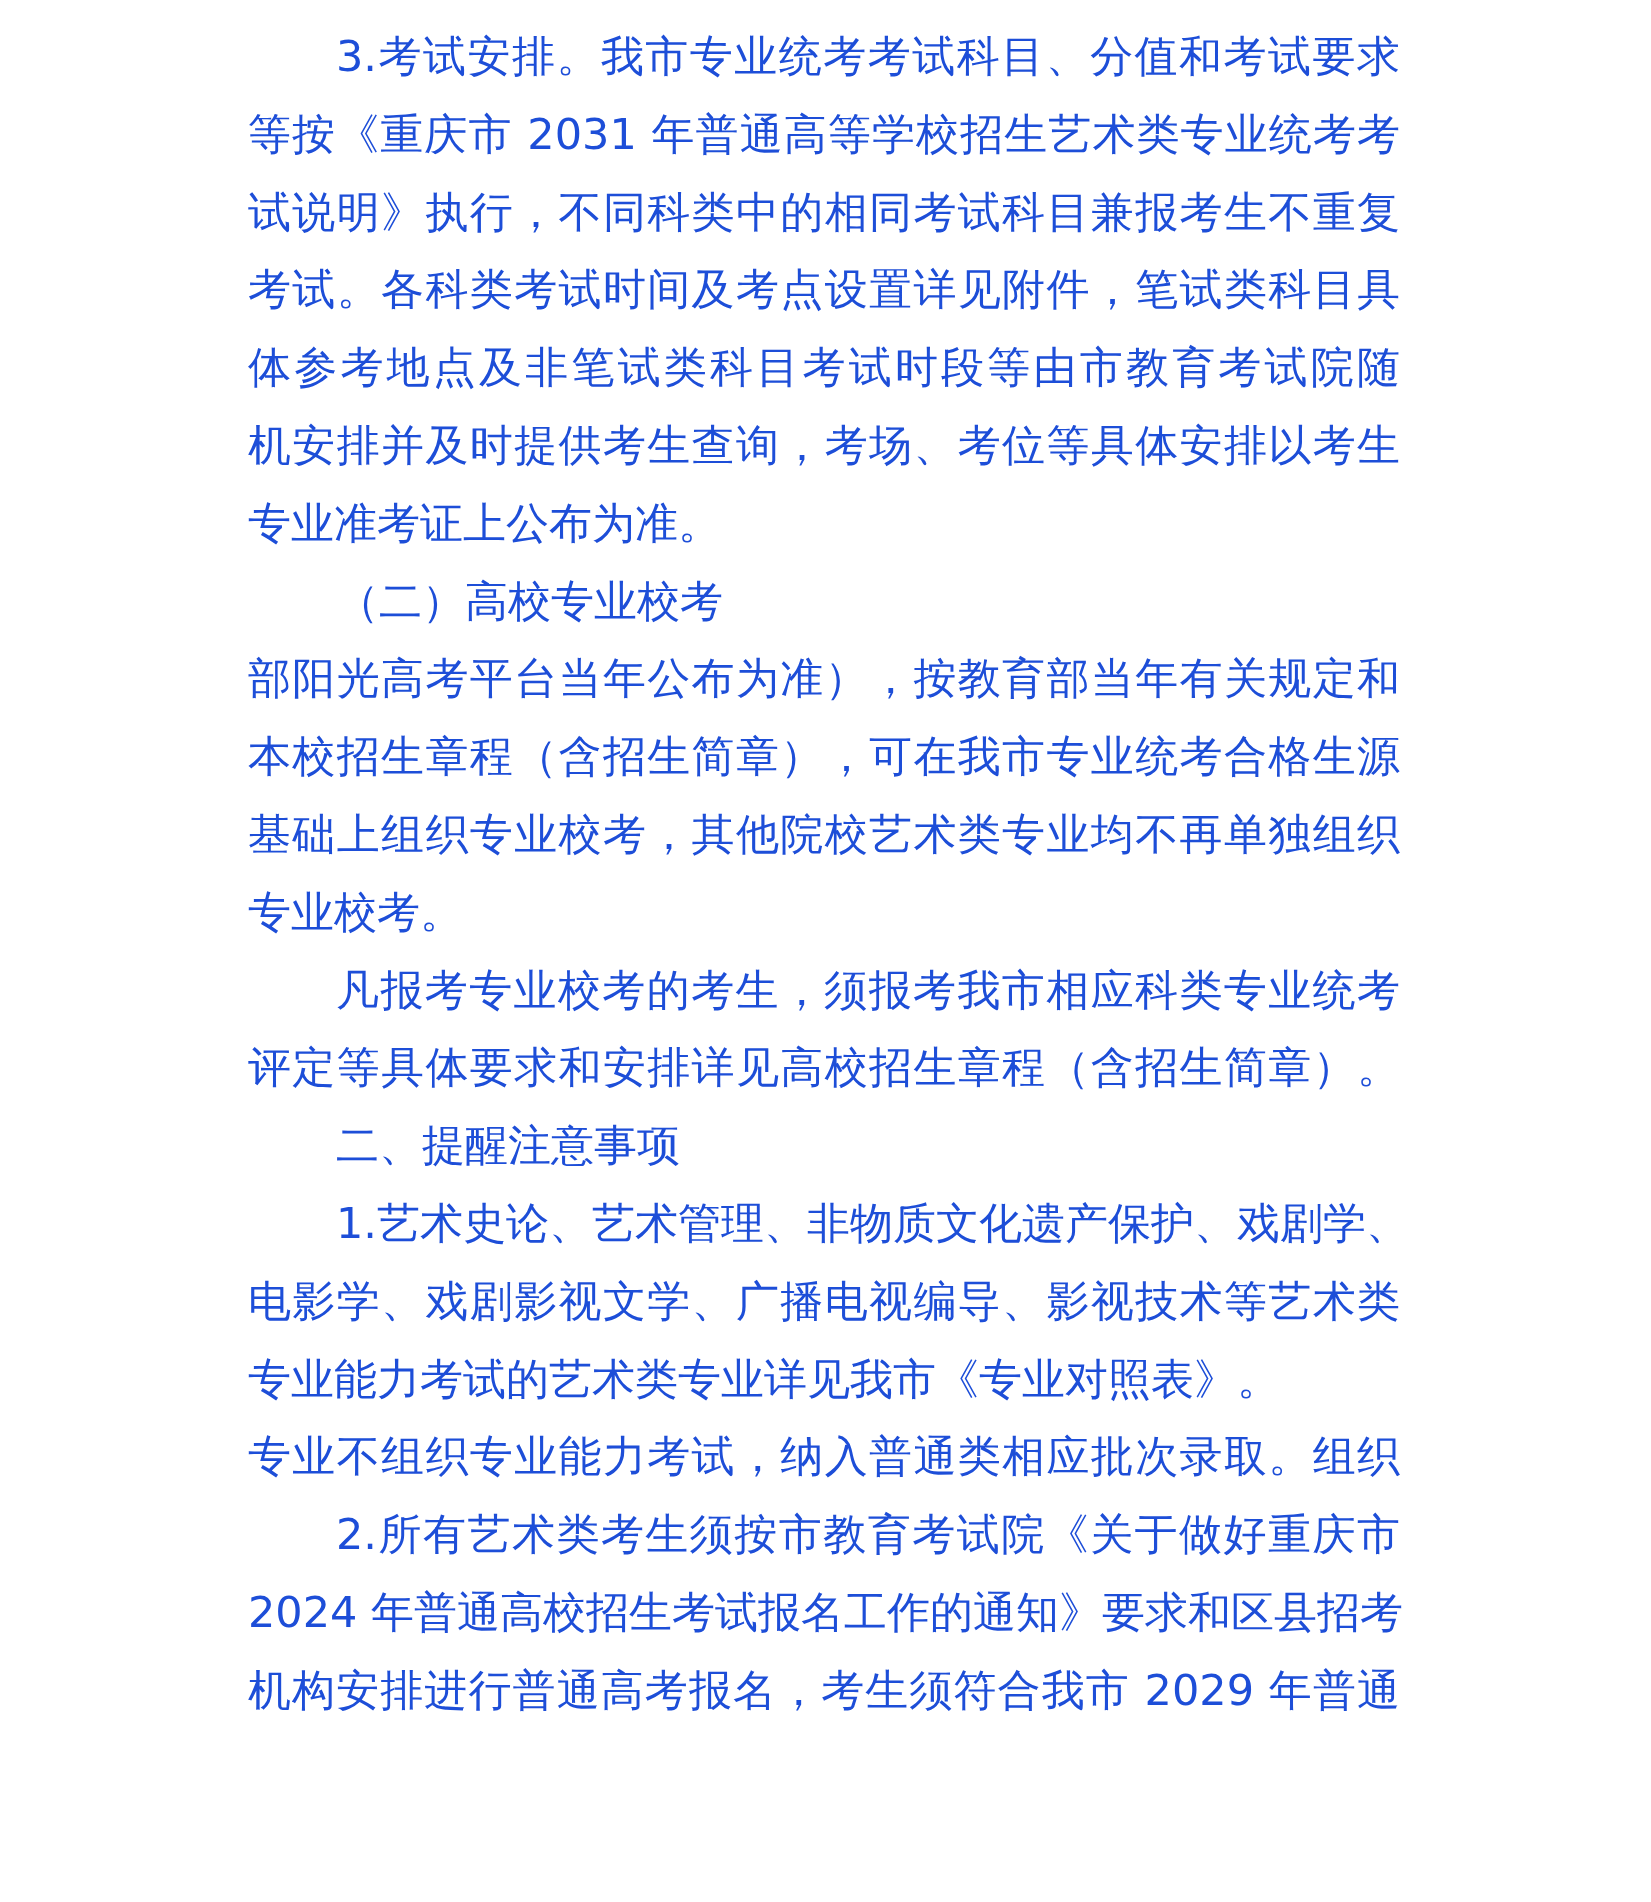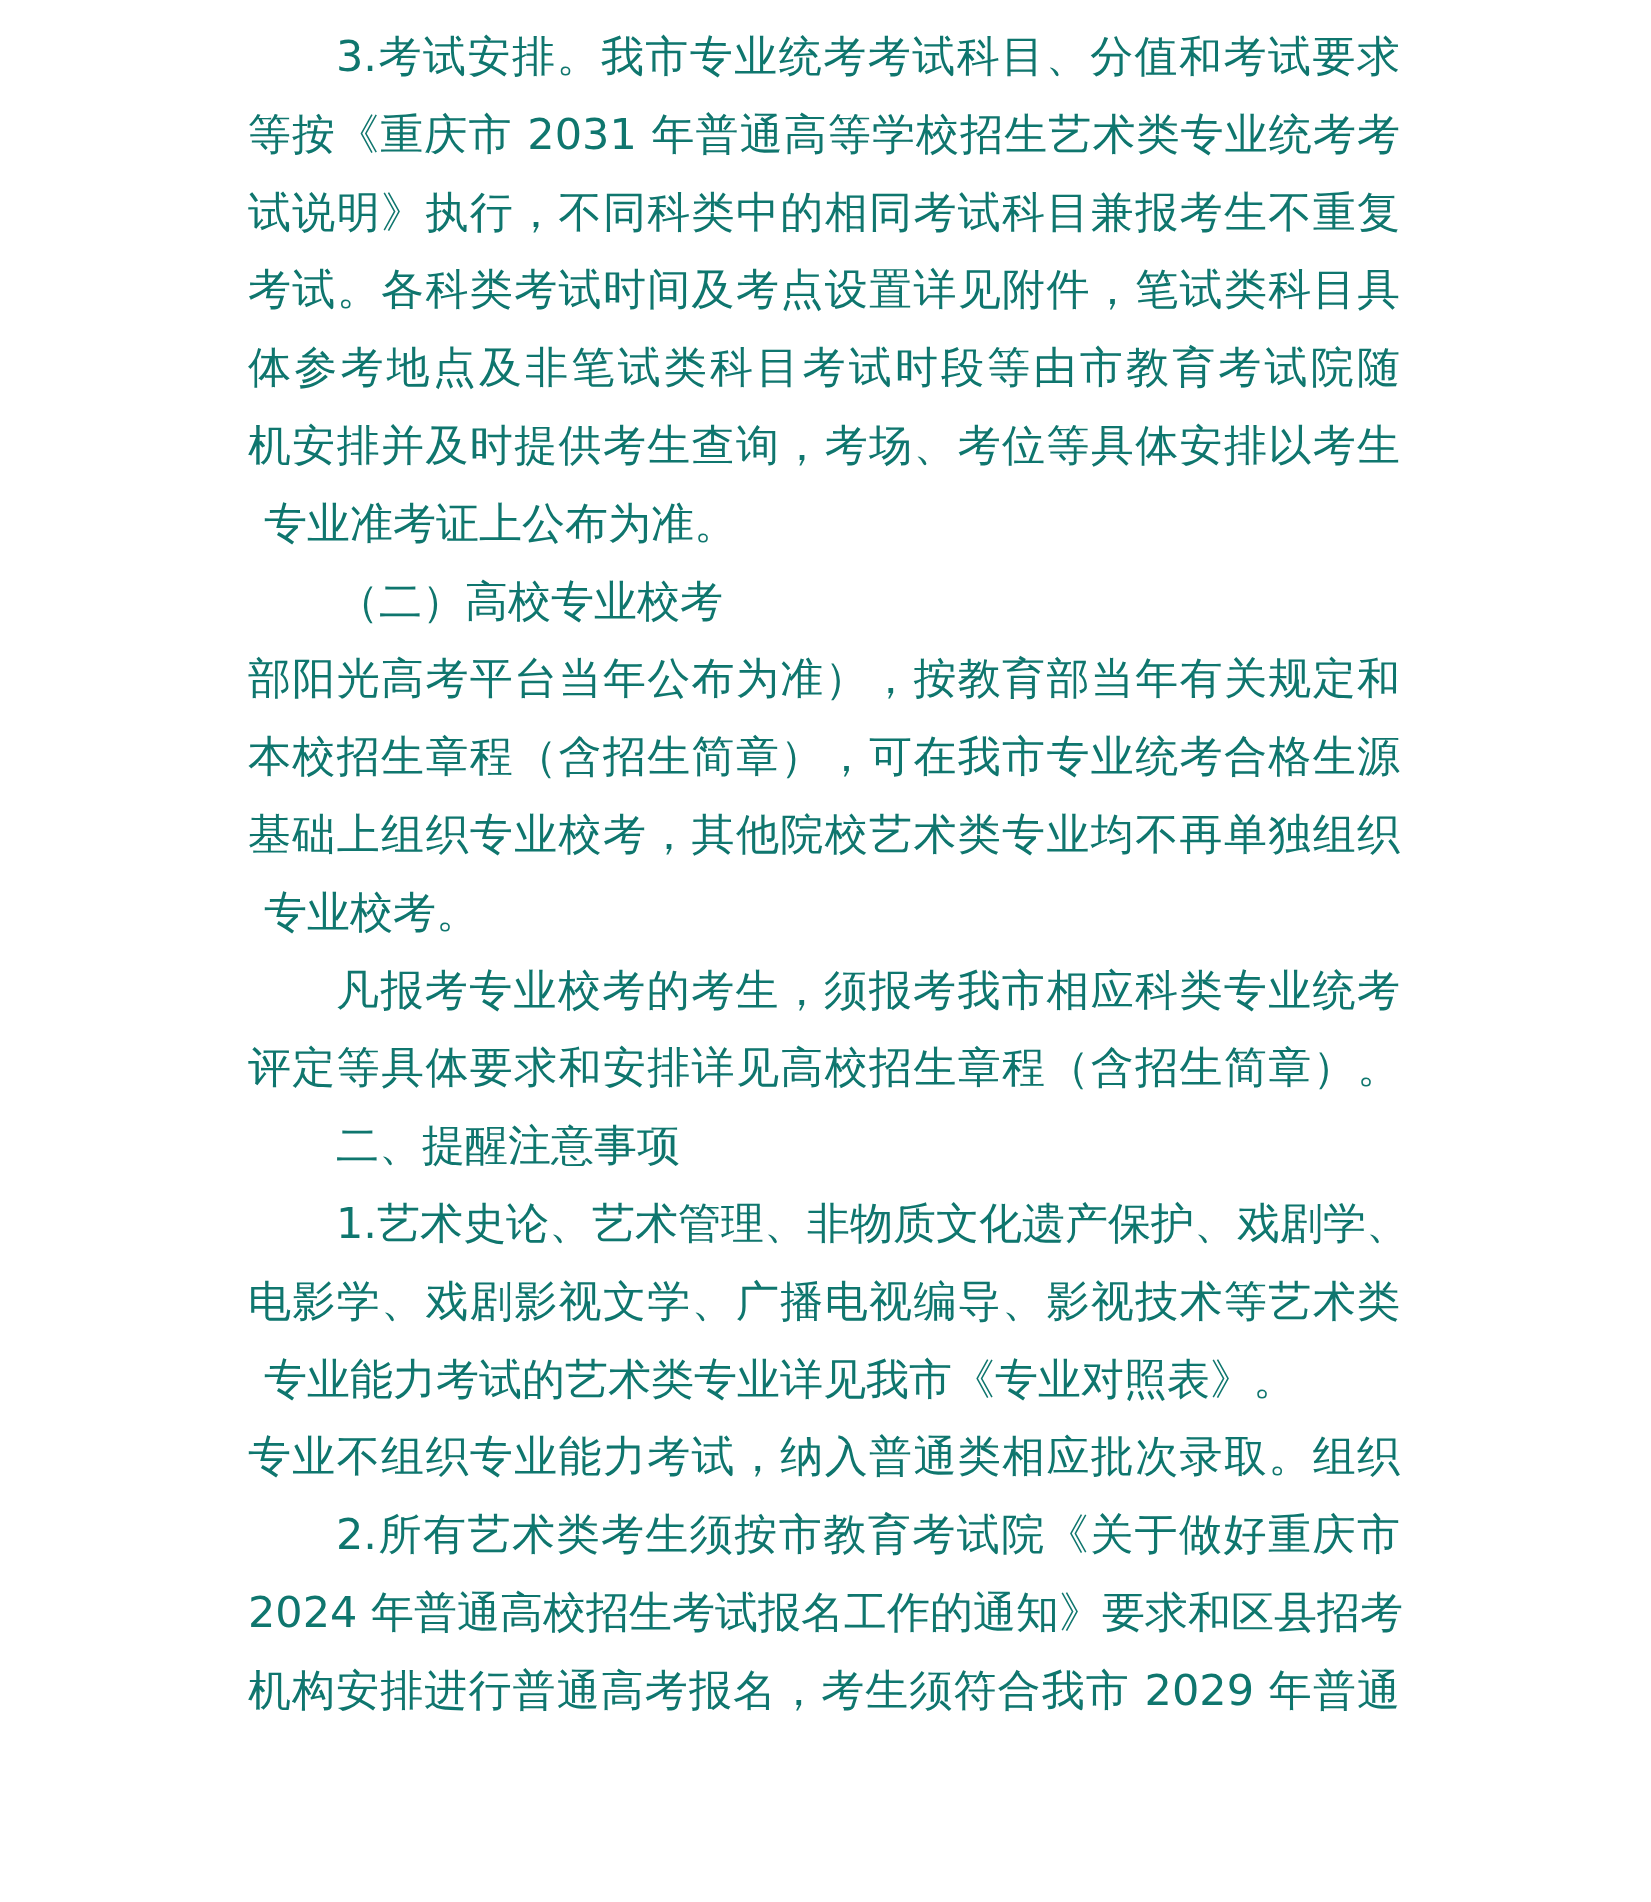--- a/index.html
+++ b/index.html
@@ -11,37 +11,36 @@
       width: 1651px;
       height: 1902px;
       overflow: hidden;
       position: relative;
     }
     .page {
       position: absolute;
       left: 248px;
       top: 18px;
       width: 1152px;
-      color: #0f766e;
+      color: #1d4ed8;
       font-family: "DejaVu Sans", "Liberation Sans", sans-serif;
       font-size: 43px;
       line-height: 77.8px;
     }
     .line {
       display: block;
       height: 77.8px;
       white-space: nowrap;
       overflow: visible;
       text-align: justify;
       text-align-last: justify;
     }
     .line.last {
       text-align: right;
       text-align-last: left;
-      margin-left: 16px;
     }
     .line.indent {
       padding-left: 88px;
     }
     .line.heading {
       text-align: right;
       text-align-last: left;
     }
   </style>
 </head>

